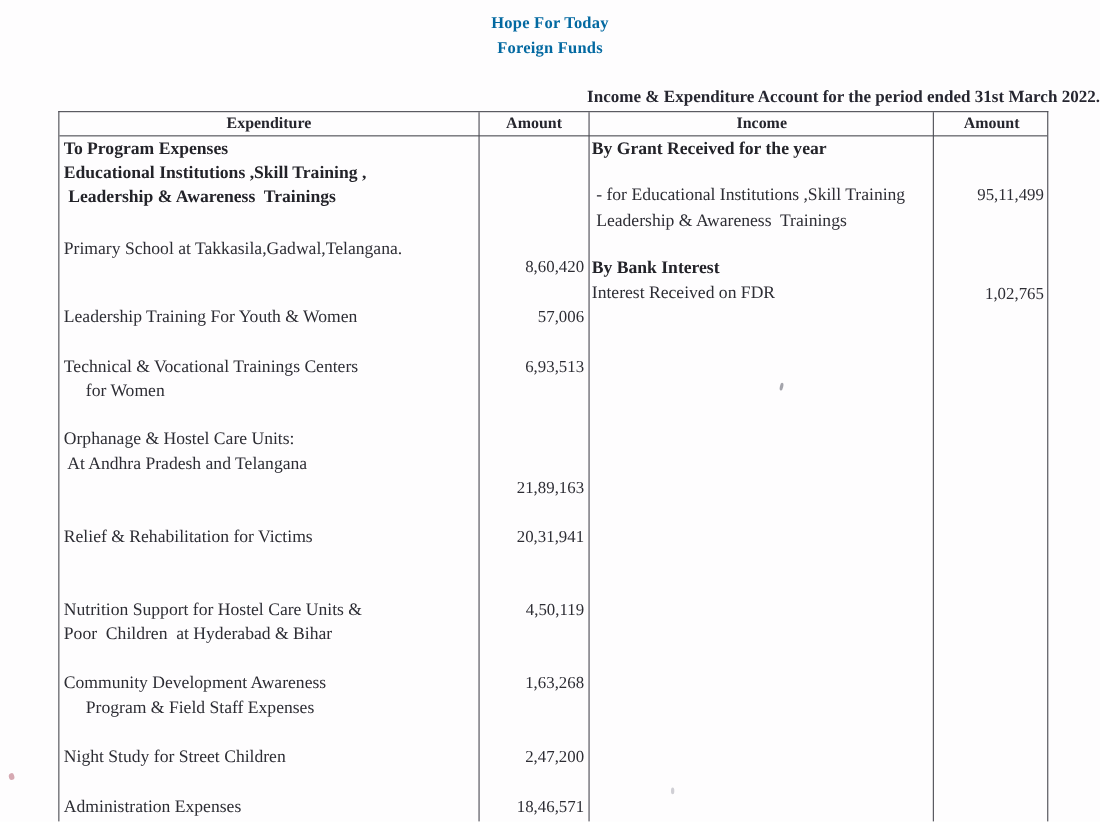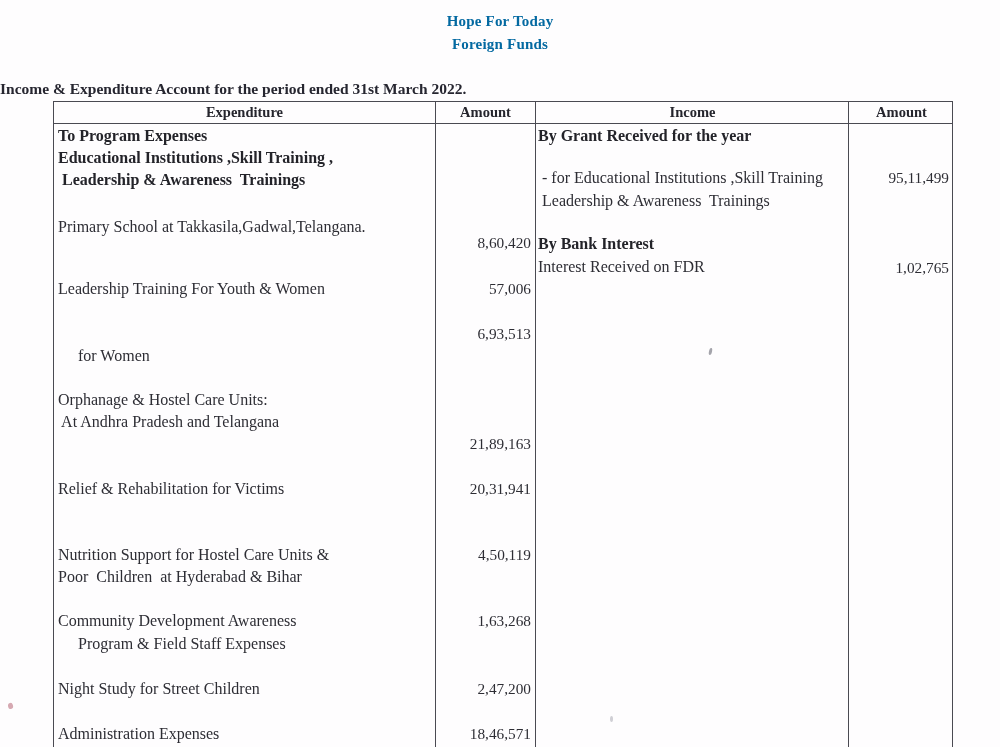--- a/index.html
+++ b/index.html
@@ -29,21 +29,21 @@
     color: #0369a1;
   }
   #org-line1 { top: 13px; }
   #org-line2 { top: 36px; }
 
   .statement-title {
     position: absolute;
     top: 80px;
     left: 0;
     width: 1000px;
-    text-align: left;
+    text-align: right;
     font-weight: bold;
     font-size: 15.5px;
     color: #262630;
   }
 
   
   #ledger {
     position: absolute;
     left: 53px;
     top: 101px;
@@ -177,20 +177,21 @@
     <div class="cell bold exp-desc" style="top:23px">To Program Expenses</div>
     <div class="cell bold exp-desc" style="top:45px">Educational Institutions ,Skill Training ,</div>
     <div class="cell bold exp-desc" style="top:67px"> Leadership &amp; Awareness  Trainings</div>
 
     <div class="cell exp-desc" style="top:114px">Primary School at Takkasila,Gadwal,Telangana.</div>
     <div class="amount exp-amt" style="top:130px">8,60,420</div>
 
     <div class="cell exp-desc" style="top:176px">Leadership Training For Youth &amp; Women</div>
     <div class="amount exp-amt" style="top:176px">57,006</div>
 
+    <div class="cell exp-desc" style="top:221px">Technical &amp; Vocational Trainings Centers</div>
     <div class="cell exp-desc" style="top:243px">     for Women</div>
     <div class="amount exp-amt" style="top:221px">6,93,513</div>
 
     <div class="cell exp-desc" style="top:287px">Orphanage &amp; Hostel Care Units:</div>
     <div class="cell exp-desc" style="top:309px"> At Andhra Pradesh and Telangana</div>
     <div class="amount exp-amt" style="top:331px">21,89,163</div>
 
     <div class="cell exp-desc" style="top:376px">Relief &amp; Rehabilitation for Victims</div>
     <div class="amount exp-amt" style="top:376px">20,31,941</div>
 

